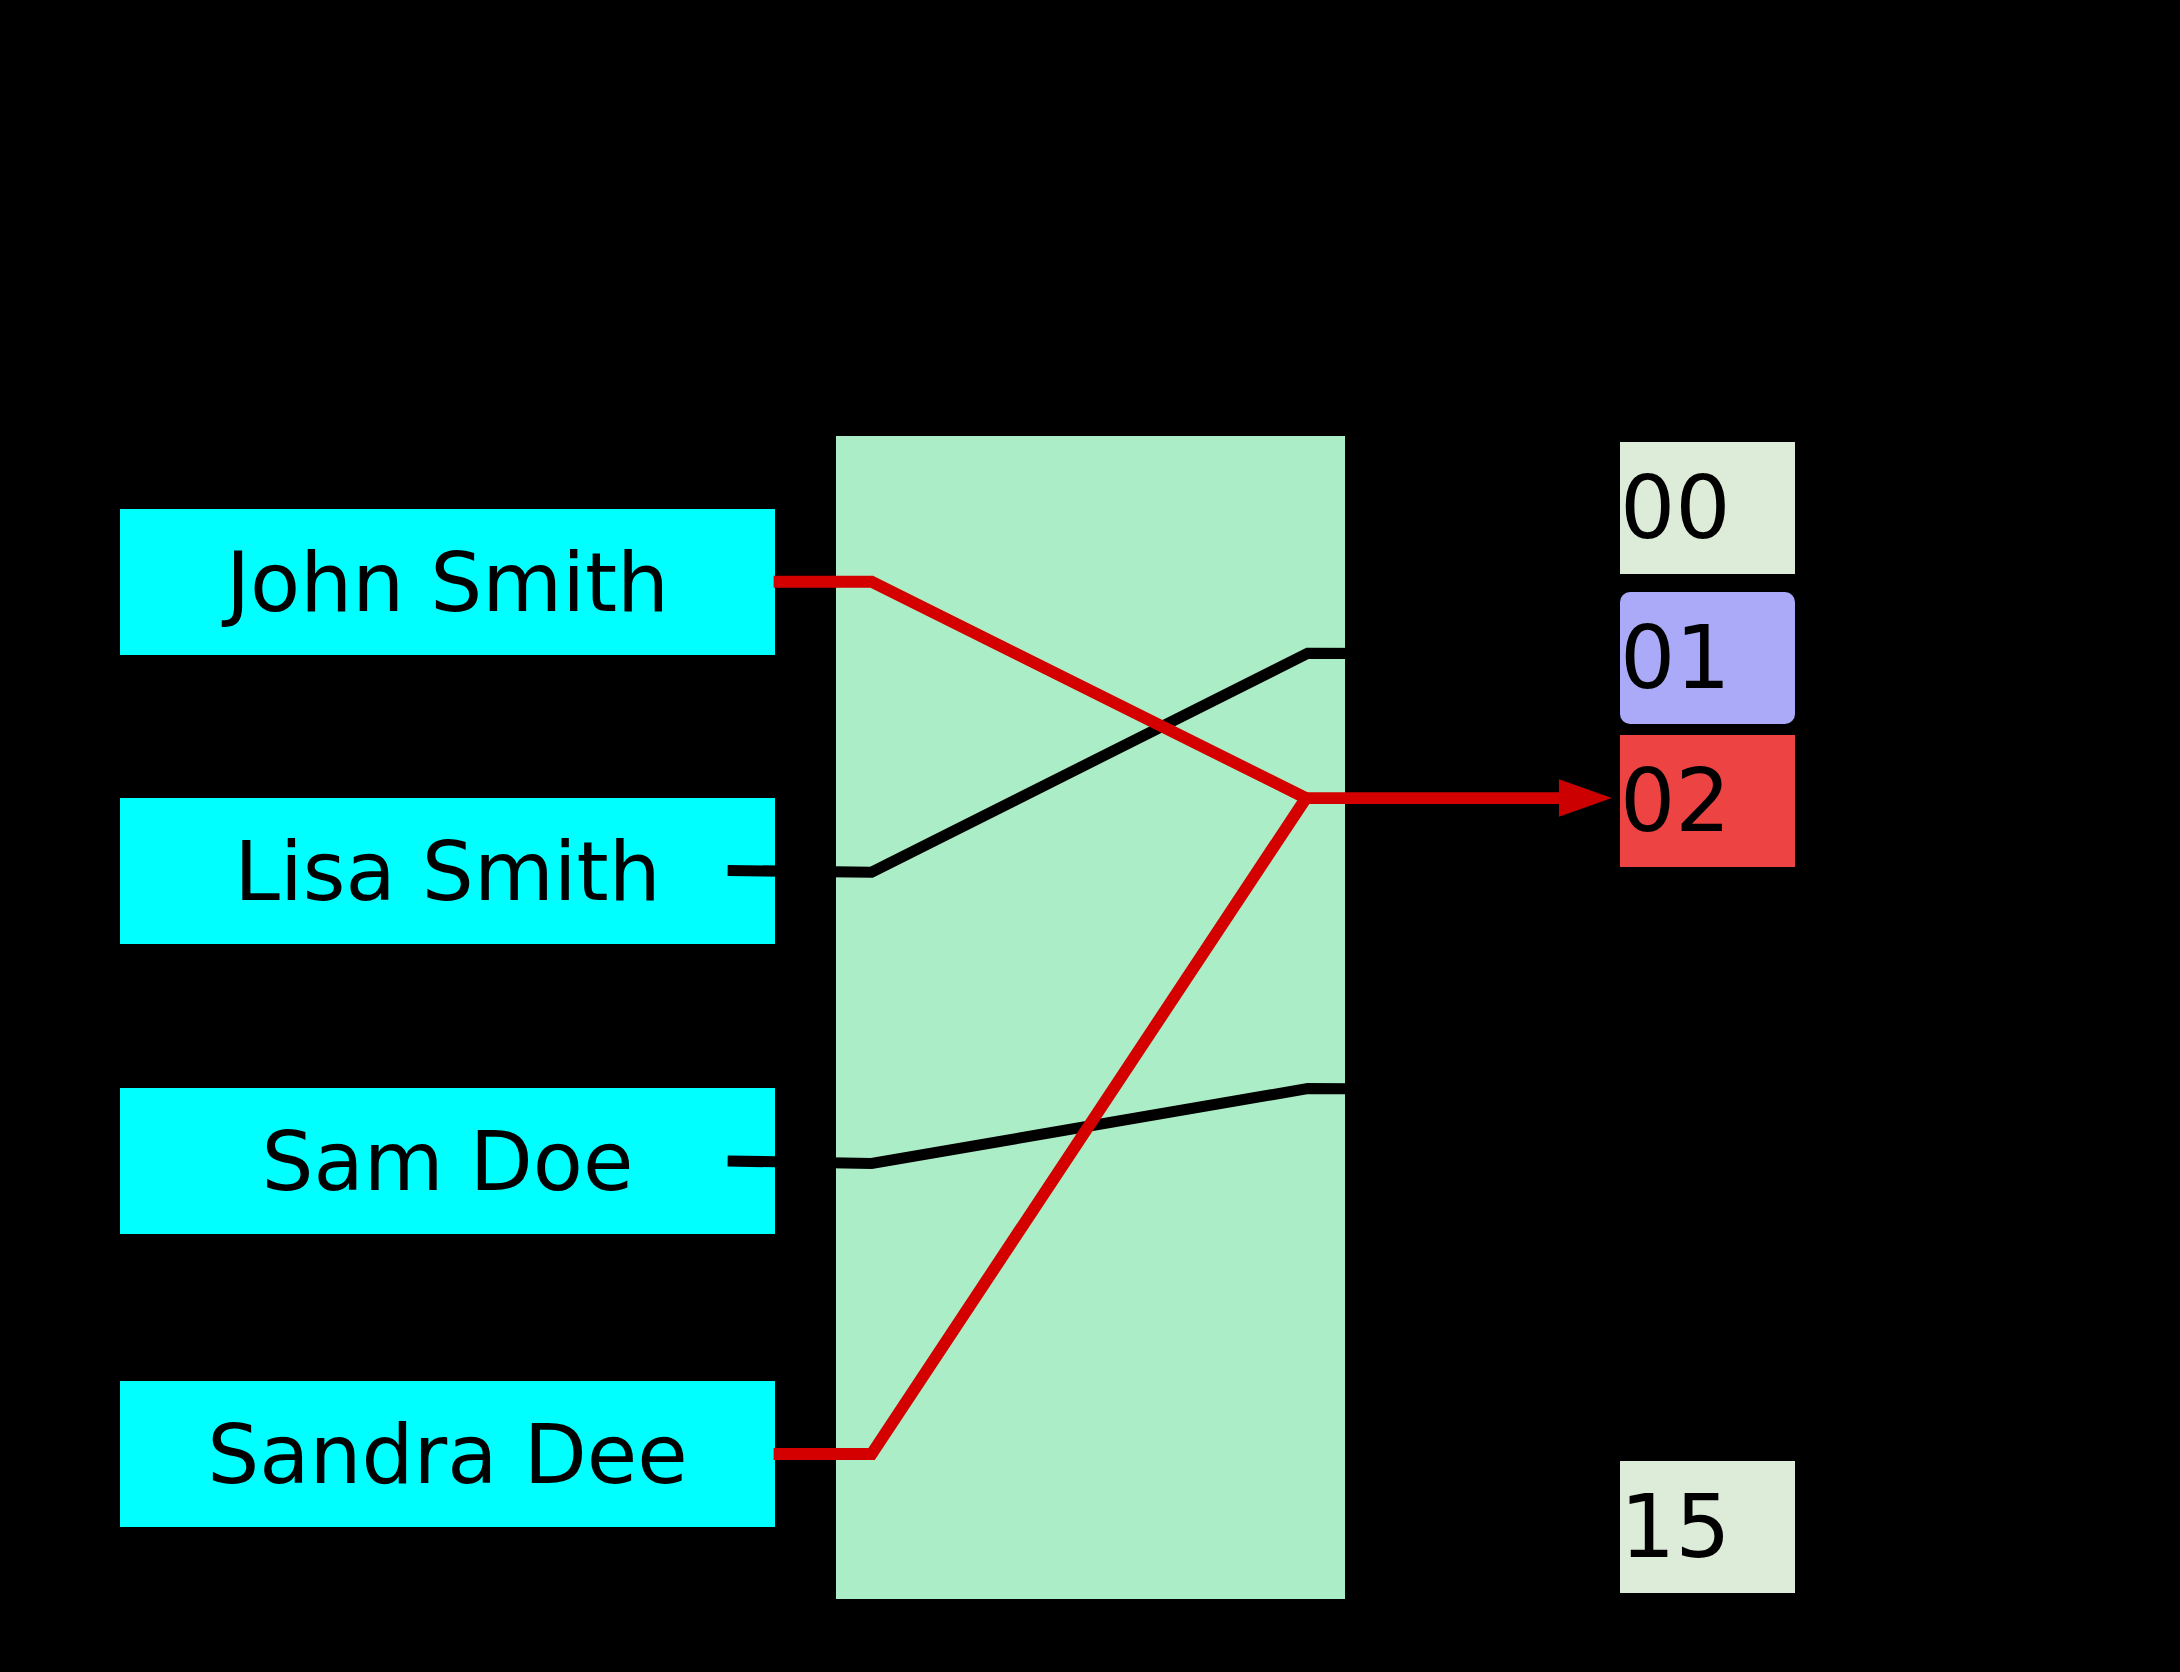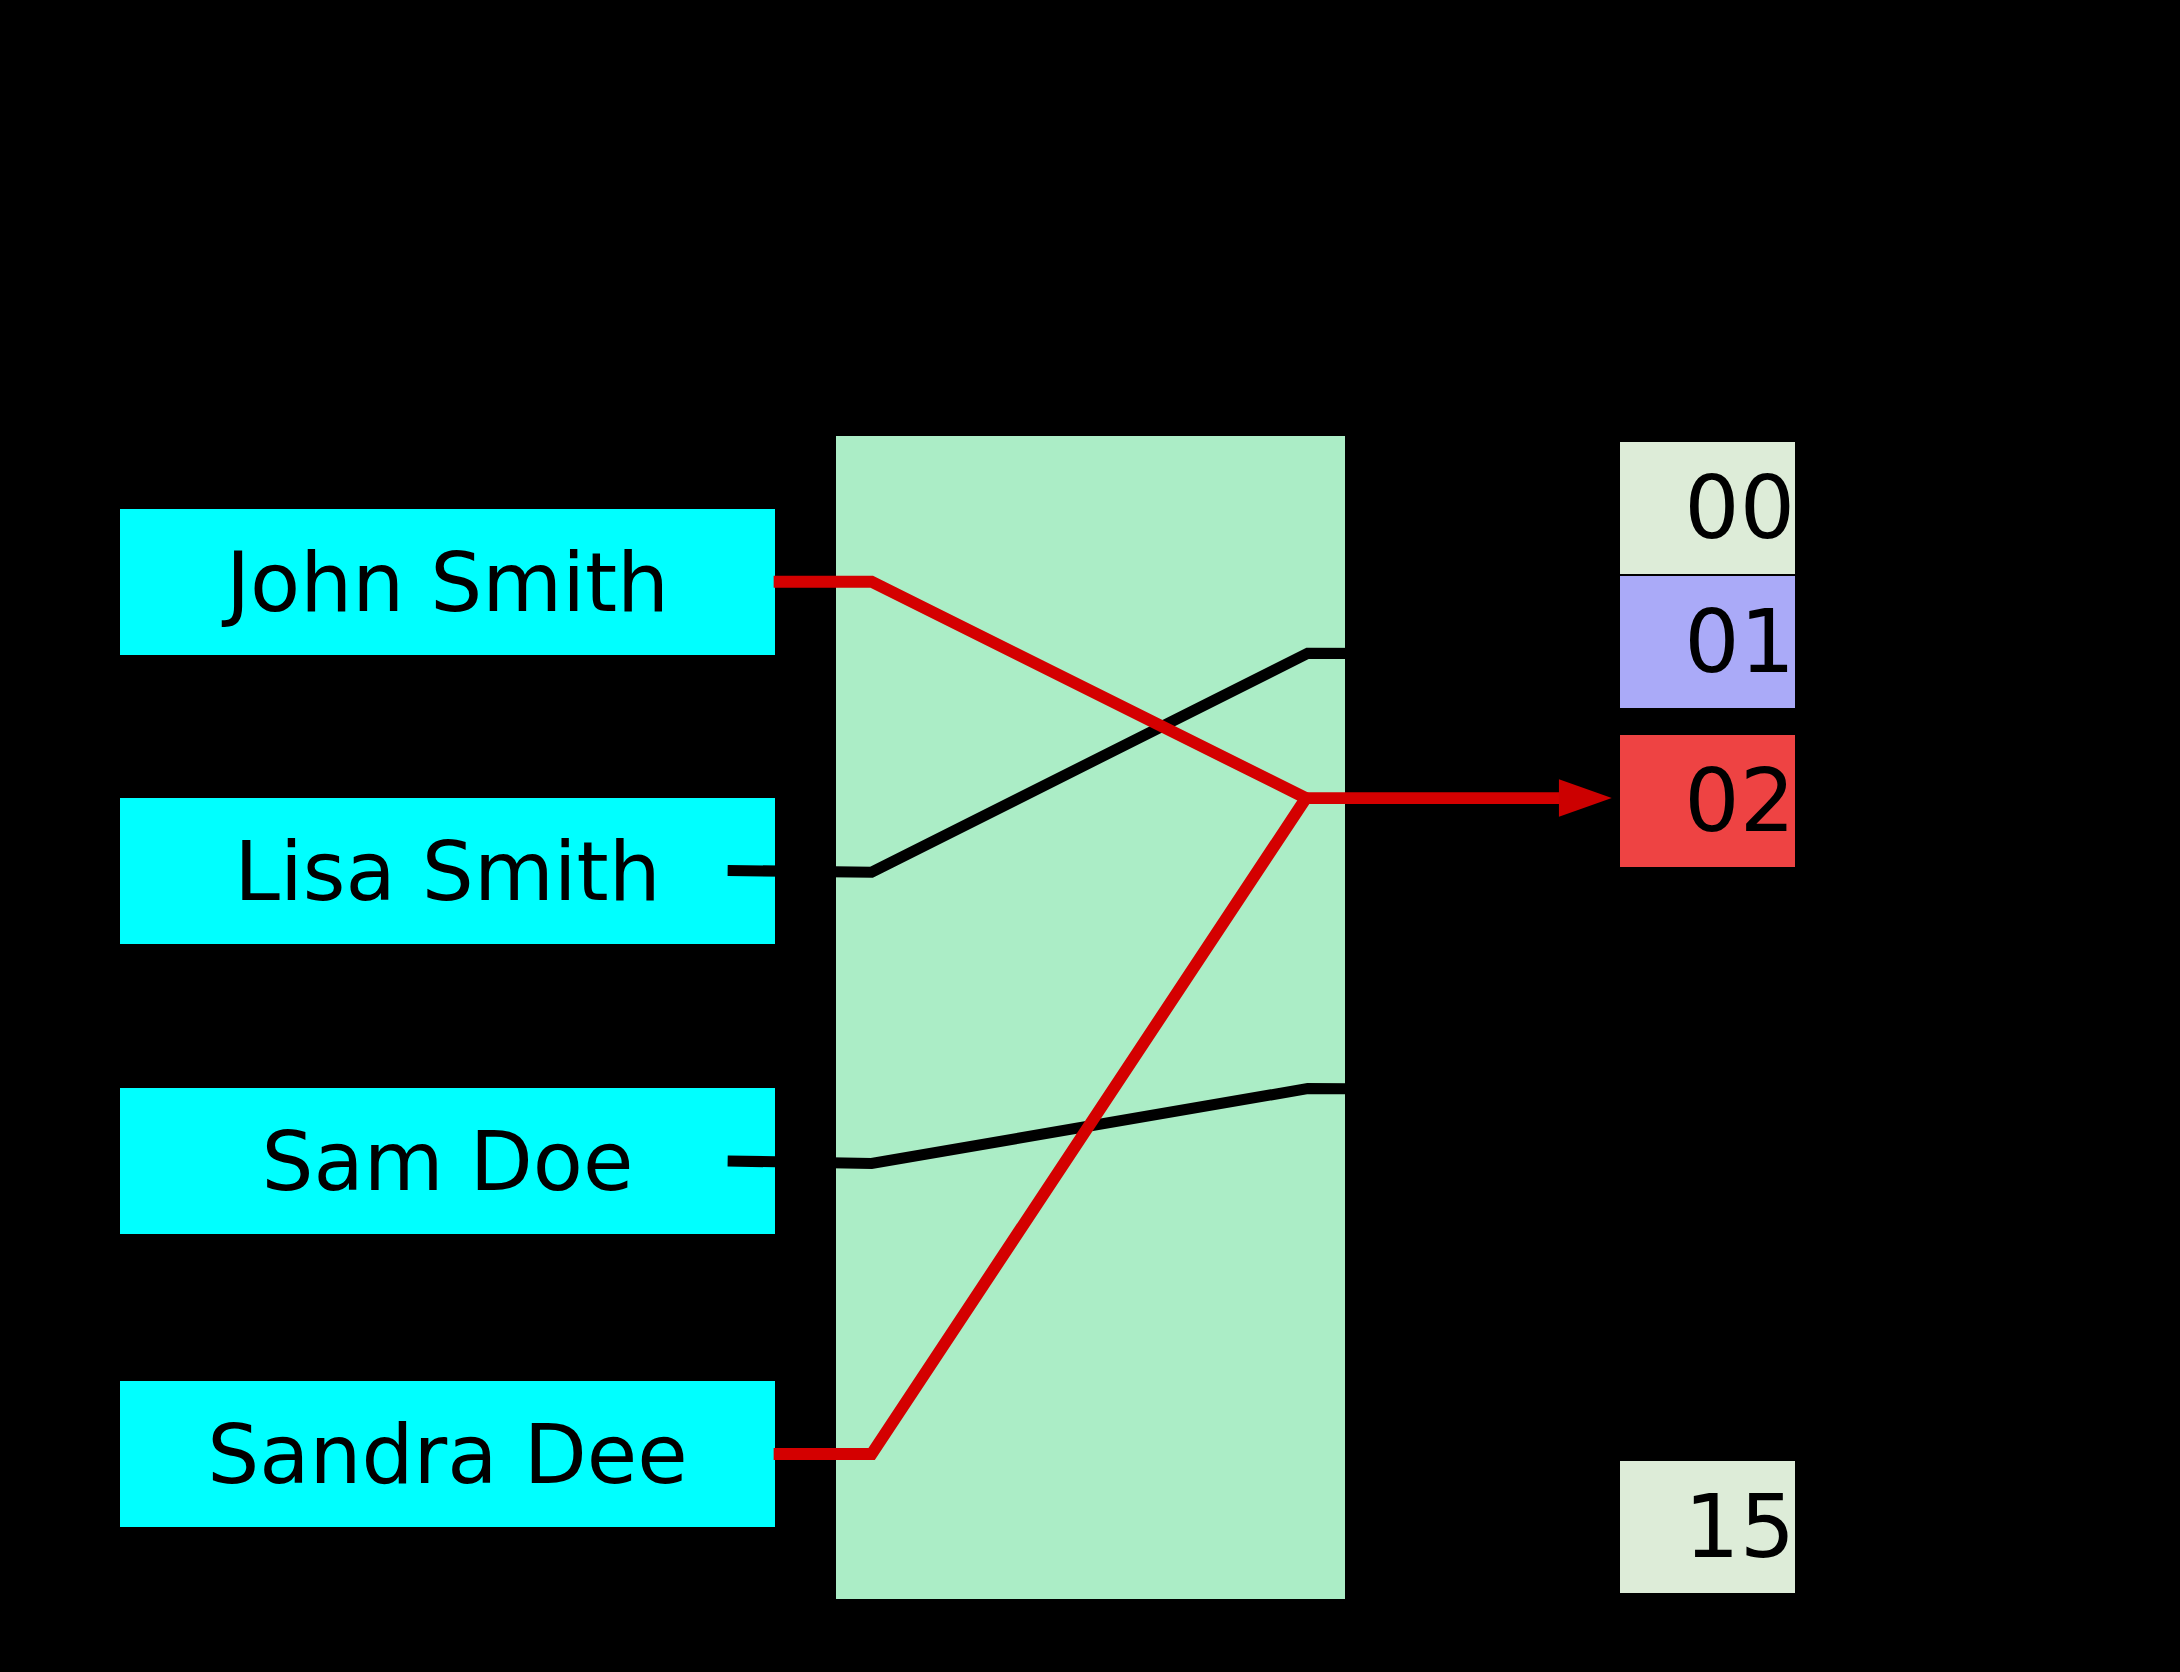--- a/index.html
+++ b/index.html
@@ -52,27 +52,27 @@
     pointer-events: none;
   }
 
   .bucket {
     position: absolute;
     left: 1620px;
     width: 175px;
     height: 132px;
     display: flex;
     align-items: center;
-    justify-content: flex-end;
+    justify-content: flex-start;
     font-size: 87px;
     color: #000000;
     z-index: 3;
   }
   .bucket-0 { top: 442px; }
-  .bucket-1 { top: 576px; }
+  .bucket-1 { top: 592px; border-radius: 10px; }
   .bucket-2 { top: 735px; }
   .bucket-3 { top: 882px; }
   .bucket-4 { top: 1025px; }
   .bucket-5 { top: 1171px; }
   .bucket-6 { top: 1461px; }
 </style>
 </head>
 <body>
 
 <div id="canvas">

